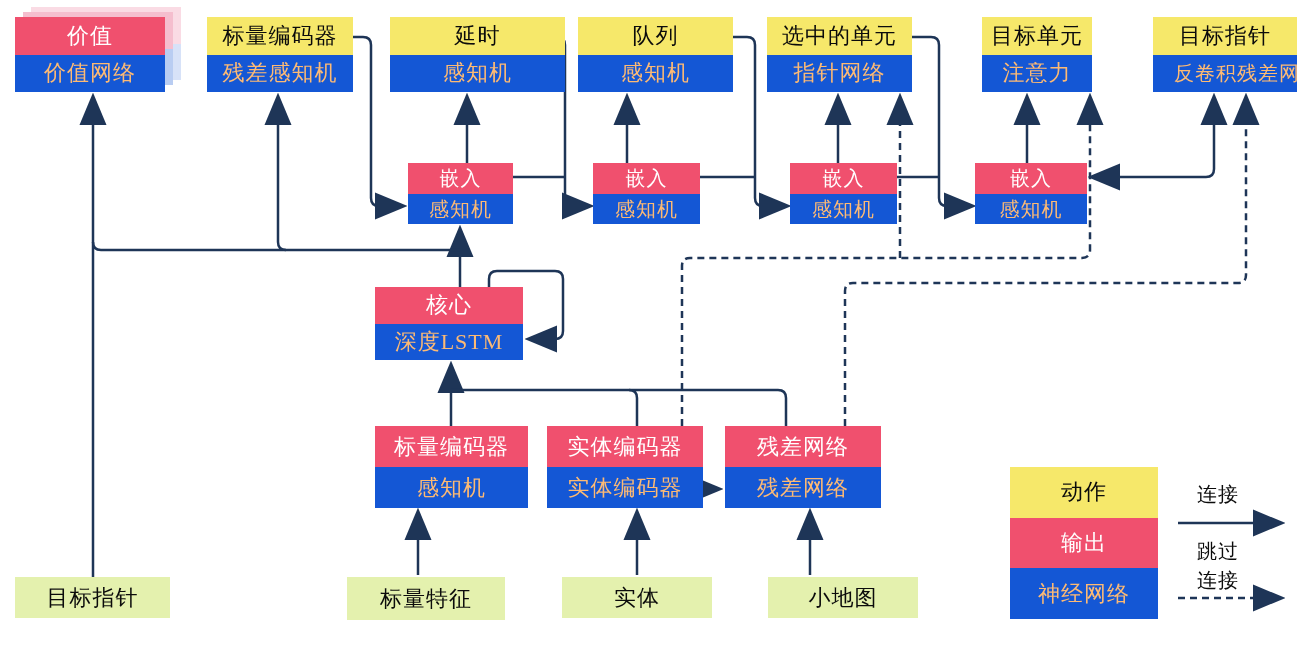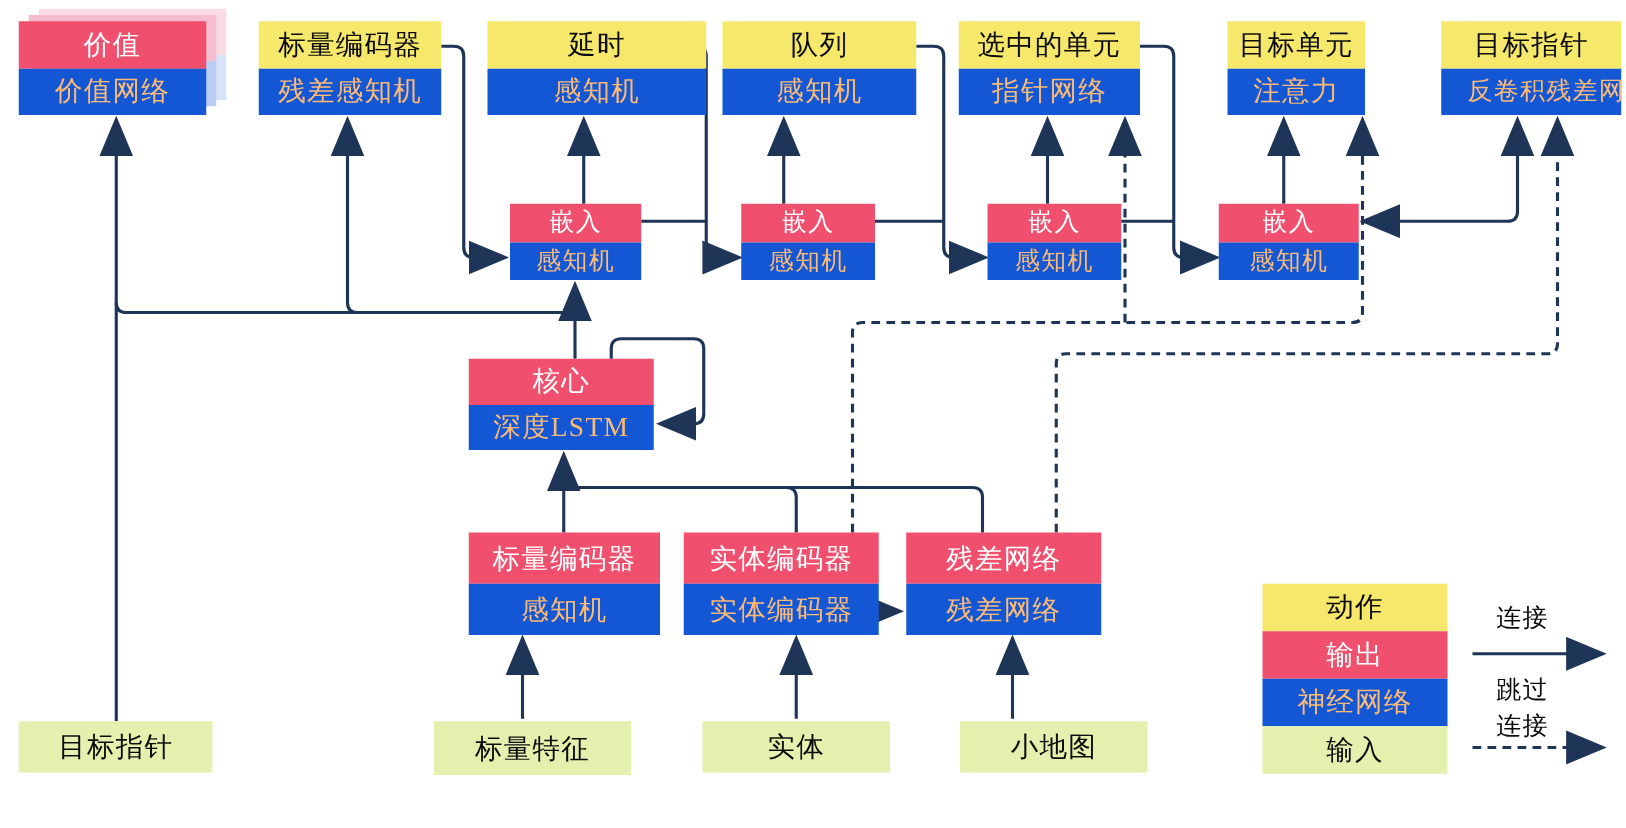--- a/index.html
+++ b/index.html
@@ -174,19 +174,18 @@
     <div class="part green">实体</div>
   </div>
   <div class="node" style="left:748px;top:577px;width:150px;height:41px;padding-left:20px;">
     <div class="part green">小地图</div>
   </div>
 
   <div class="node" style="left:1010px;top:467px;width:148px;height:152px;">
     <div class="part yellow">动作</div>
     <div class="part pink">输出</div>
     <div class="part blue">神经网络</div>
-    <div class="part green">输入</div>
   </div>
   <div class="legend-label" style="left:1168px;top:481px;width:100px;">连接</div>
   <div class="legend-label" style="left:1168px;top:538px;width:100px;">跳过</div>
   <div class="legend-label" style="left:1168px;top:567px;width:100px;">连接</div>
 
 </div>
 
 </body></html>

